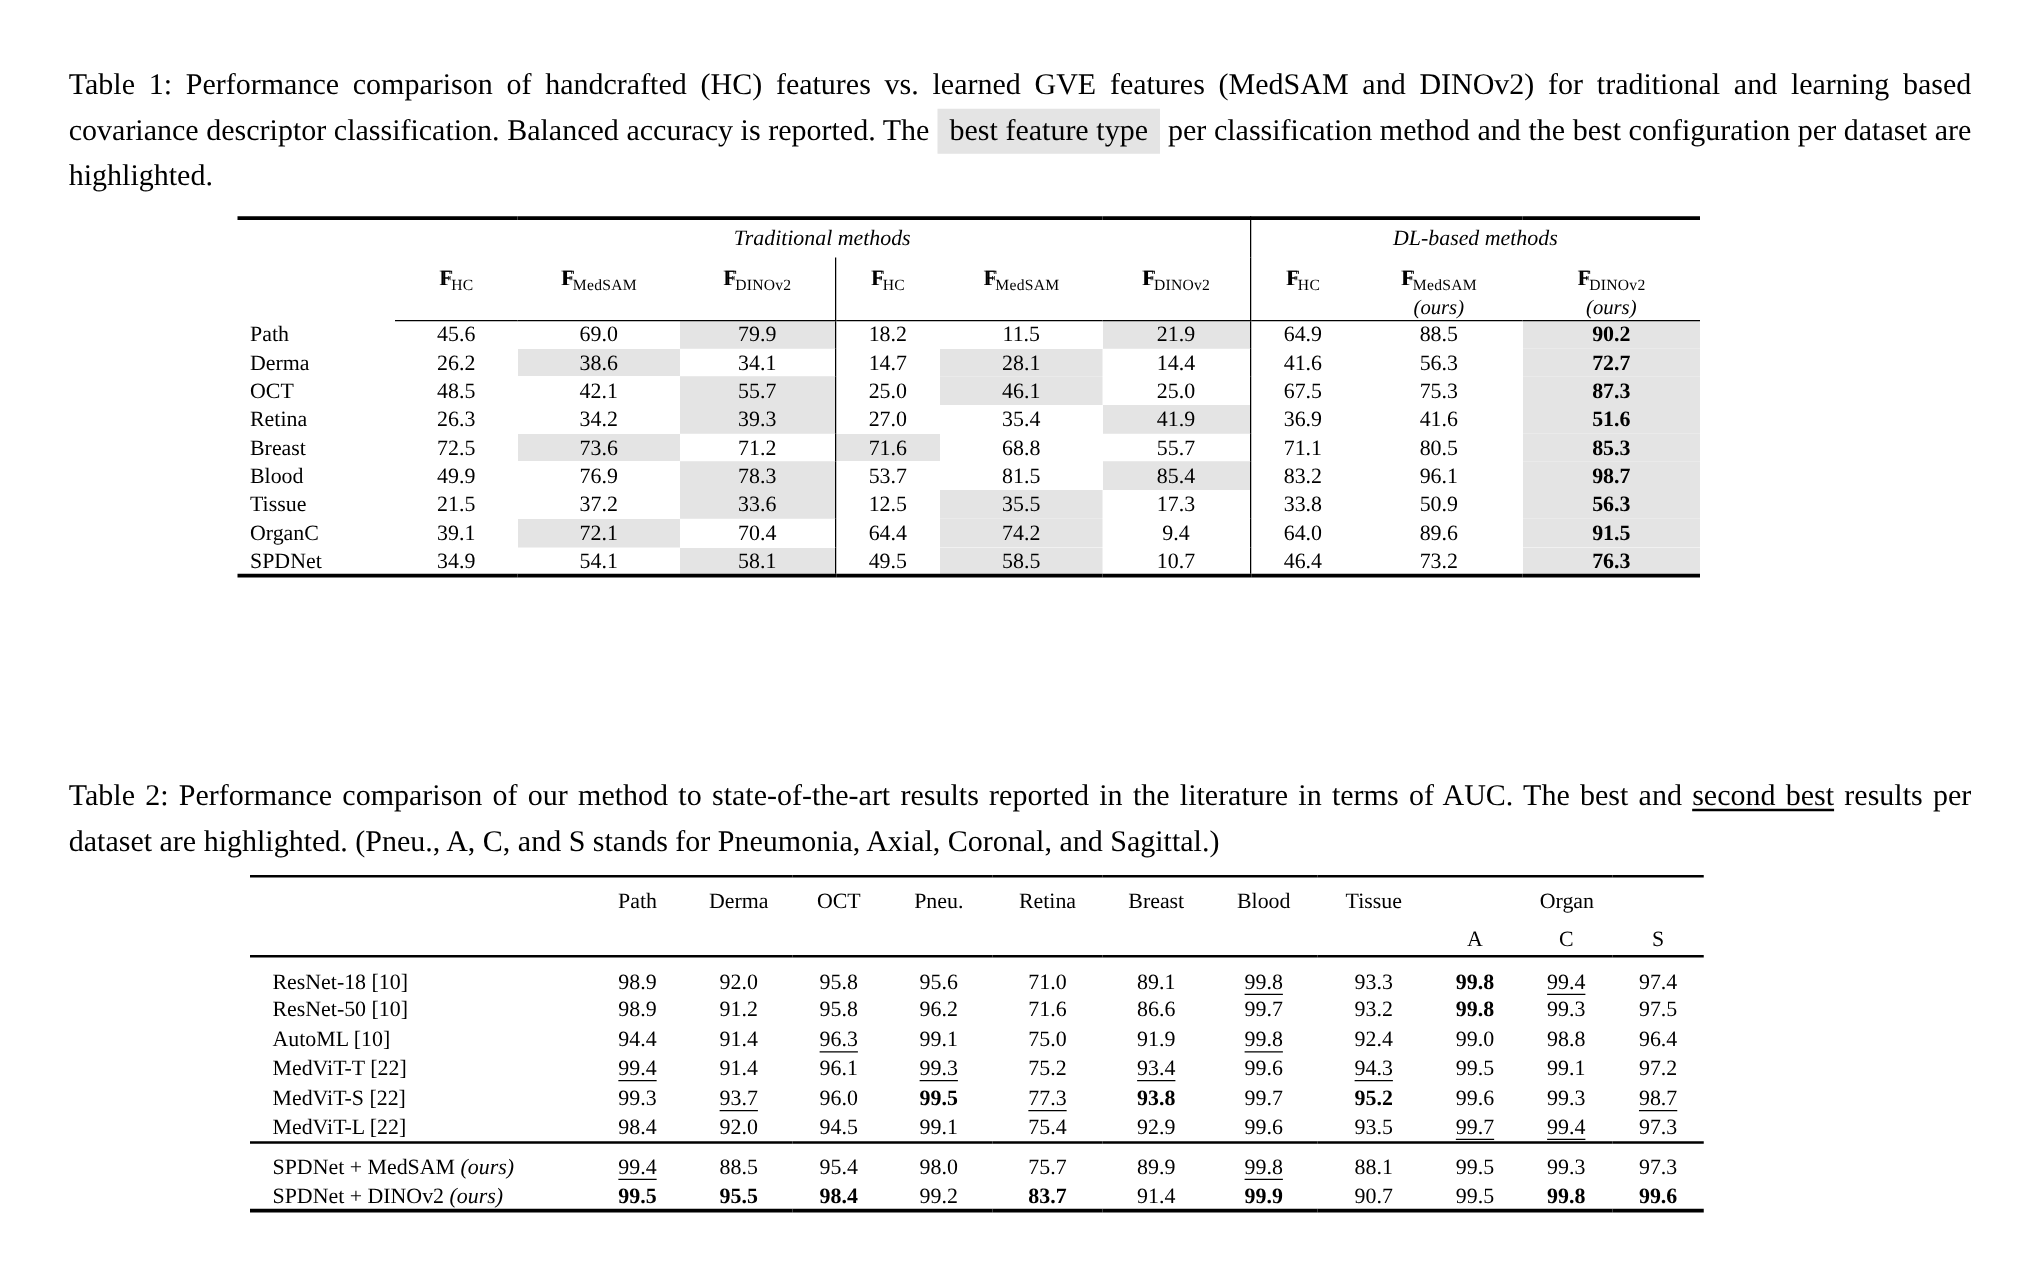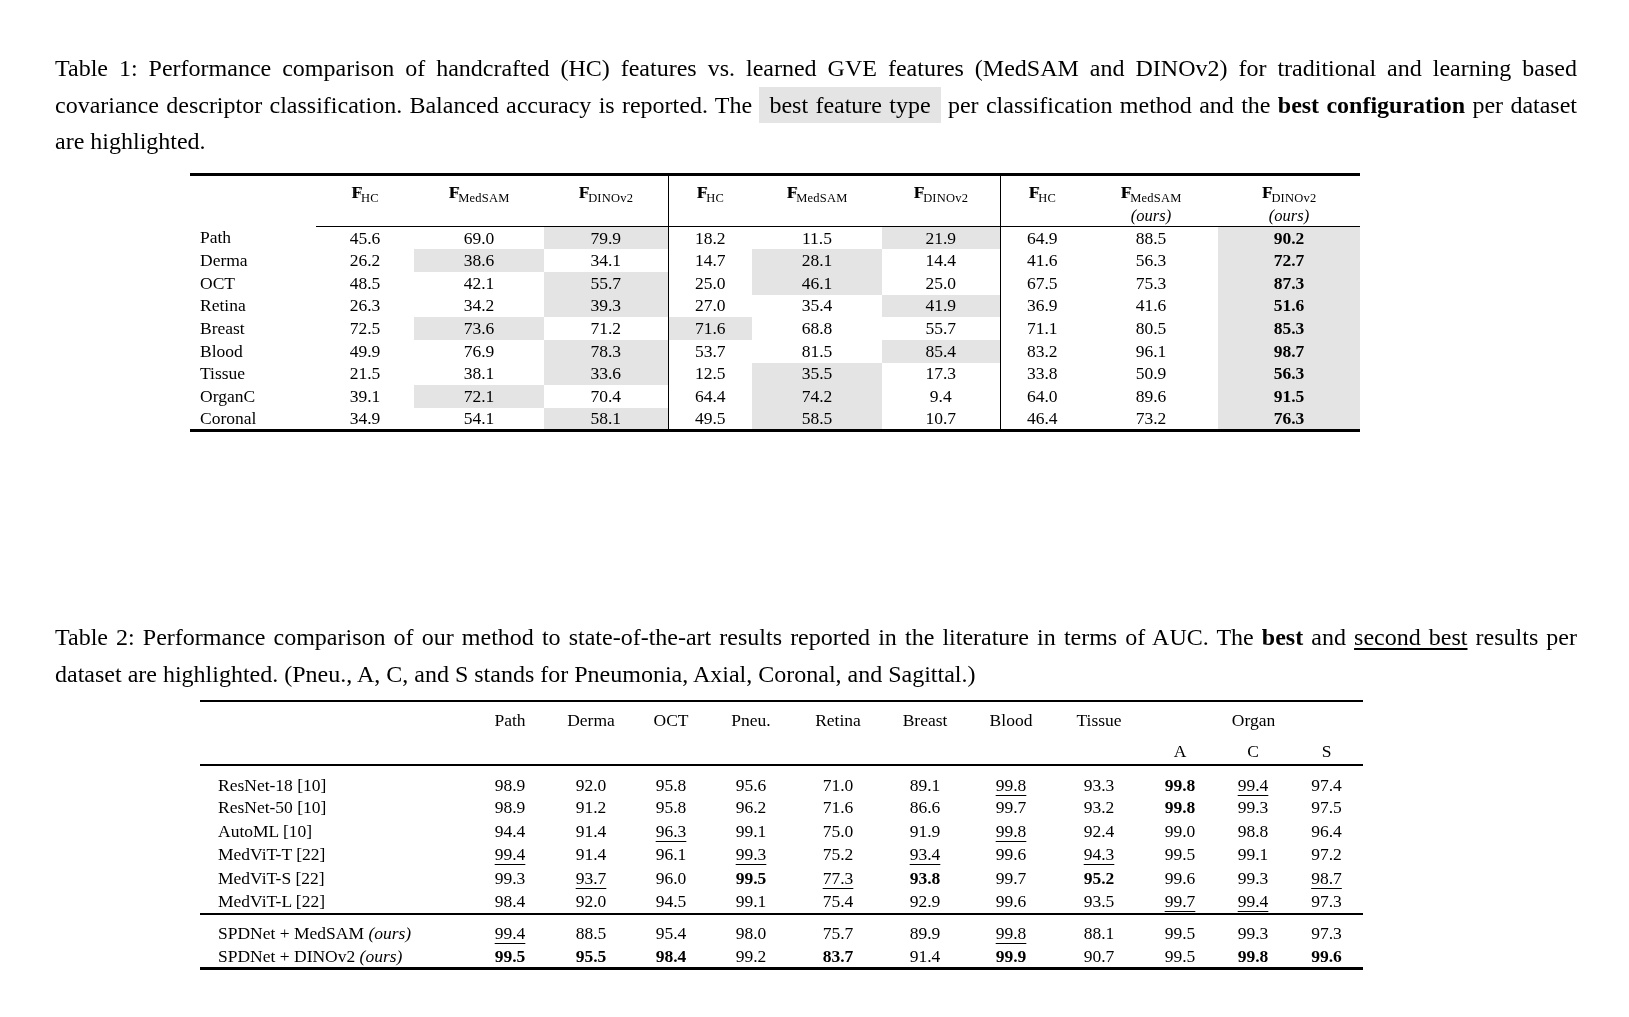--- a/index.html
+++ b/index.html
@@ -11,21 +11,21 @@
     font-family:"Liberation Serif","DejaVu Serif",serif;
   }
   .caption {
     position:absolute; left:55px; width:1522px;
     font-size:24px; line-height:36.5px; text-align:justify;
   }
   #cap1 { top:26px; }
   #cap2 { top:595px; }
   .cap-label { font-weight:normal; }
   .cap-highlight { background:var(--hl); padding:5px 10px; }
-  .cap-bold { font-weight:bold; }
+  .cap-bold { font-weight:normal; }
   .cap-underline { text-decoration:underline; text-underline-offset:3px; }
 
   table { border-collapse:collapse; table-layout:fixed; font-size:17.5px; }
   td { padding:0; text-align:center; vertical-align:middle; overflow:hidden; white-space:nowrap; }
 
   
   #table1 { position:absolute; left:190px; top:173px; width:1170px; border-top:3px solid #000; }
   #table1 tr.t1-super td { height:31px; font-style:italic; }
   #table1 tr.t1-method td { height:30px; font-weight:bold; border-bottom:2.5px solid #000; }
   #table1 tr.t1-feat td { height:50px; vertical-align:top; padding-top:6px; }
@@ -68,20 +68,25 @@
       <col style="width:130px">
       <col style="width:124px">
     <col style="width:84px">
       <col style="width:130px">
       <col style="width:118px">
     <col style="width:84px">
       <col style="width:134px">
       <col style="width:142px">
   </colgroup>
   <thead>
+    <tr class="t1-super">
+      <td class="lbl"></td>
+      <td colspan="6">Traditional methods</td>
+      <td colspan="3" class="vlA">DL-based methods</td>
+    </tr>
     <tr class="t1-feat" id="t1-feat-row">
       <td class="lbl"></td>
     <td>
           <div class="feat"><span class="dsF" data-ch="F">F</span><span class="fsub">HC</span></div>
         </td>
         <td>
           <div class="feat"><span class="dsF" data-ch="F">F</span><span class="fsub">MedSAM</span></div>
         </td>
         <td>
           <div class="feat"><span class="dsF" data-ch="F">F</span><span class="fsub">DINOv2</span></div>
@@ -177,21 +182,21 @@
         <td class="vlB">53.7</td>
         <td>81.5</td>
         <td class="hl">85.4</td>
         <td class="vlA">83.2</td>
         <td>96.1</td>
         <td class="hl b">98.7</td>
       </tr>
       <tr>
         <td class="lbl">Tissue</td>
         <td>21.5</td>
-        <td>38.1</td>
+        <td>37.2</td>
         <td class="hl">33.6</td>
         <td class="vlB">12.5</td>
         <td class="hl">35.5</td>
         <td>17.3</td>
         <td class="vlA">33.8</td>
         <td>50.9</td>
         <td class="hl b">56.3</td>
       </tr>
       <tr>
         <td class="lbl">OrganC</td>
@@ -199,21 +204,21 @@
         <td class="hl">72.1</td>
         <td>70.4</td>
         <td class="vlB">64.4</td>
         <td class="hl">74.2</td>
         <td>9.4</td>
         <td class="vlA">64.0</td>
         <td>89.6</td>
         <td class="hl b">91.5</td>
       </tr>
       <tr class="last">
-        <td class="lbl">Coronal</td>
+        <td class="lbl">SPDNet</td>
         <td>34.9</td>
         <td>54.1</td>
         <td class="hl">58.1</td>
         <td class="vlB">49.5</td>
         <td class="hl">58.5</td>
         <td>10.7</td>
         <td class="vlA">46.4</td>
         <td>73.2</td>
         <td class="hl b">76.3</td>
       </tr>

